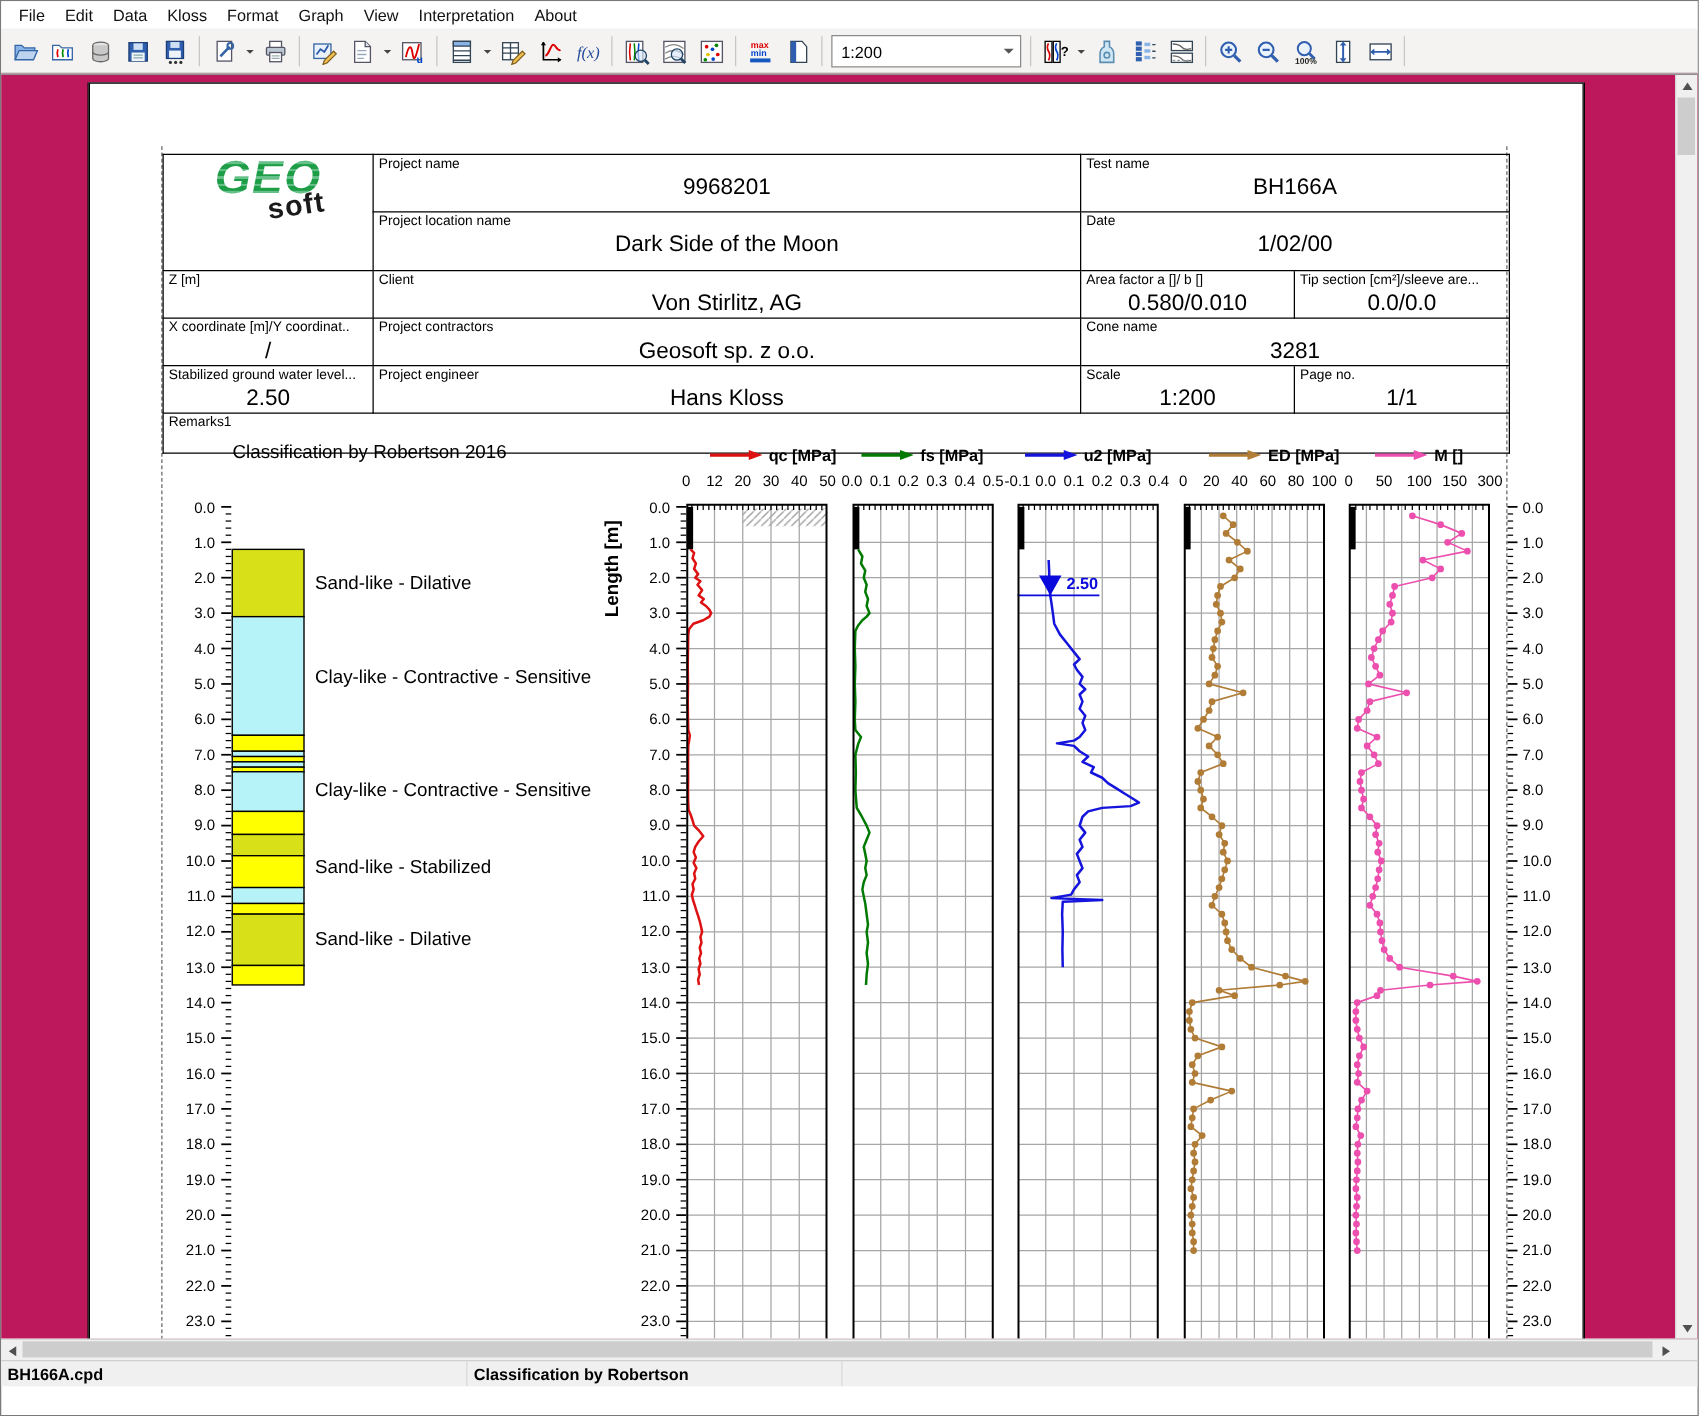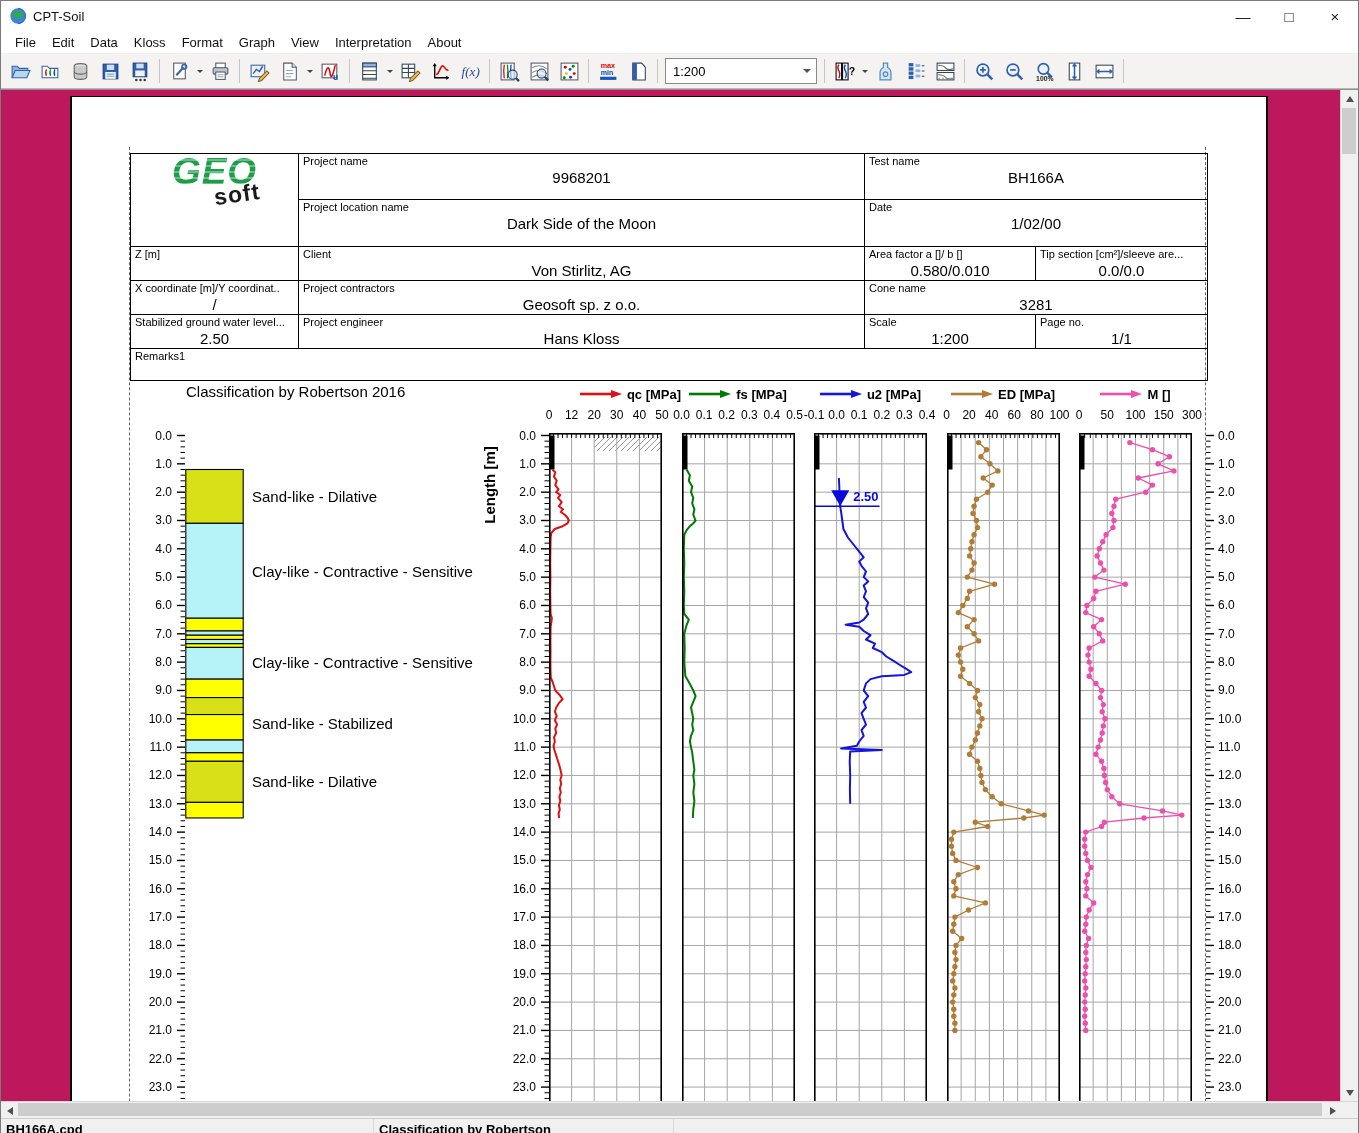--- a/index.html
+++ b/index.html
@@ -24,21 +24,21 @@
   .combobox .chev{width:18px;display:flex;justify-content:center;}
   .combobox .chev:after{content:"";border:4px solid transparent;border-top-color:#555;margin-top:4px;}
   
   .main{position:relative;flex:none;height:1011px;background:#be185d;overflow:hidden;border-top:1px solid #8f8f8f;padding-left:26px;}
   .page{position:absolute;left:70px;top:6px;width:1194px;height:1260px;background:#fff;border:1px solid #000;box-shadow:1px 0 0 #000, -1px 0 0 #000;overflow:hidden;}
   .dashedline{position:absolute;top:50px;bottom:0;width:0;border-left:1px dashed #666;}
   
   table.hdr{position:absolute;left:58px;top:56px;border-collapse:collapse;table-layout:fixed;}
   table.hdr td{border:1.6px solid #000;padding:1px 4px;vertical-align:top;overflow:hidden;}
   .cl{font-size:11px;line-height:13px;color:#000;white-space:nowrap;}
-  .cv{font-size:15px;text-align:center;margin-top:1px;white-space:nowrap;}
+  .cv{font-size:18px;text-align:center;margin-top:1px;white-space:nowrap;}
   .logo{display:flex;flex-direction:column;align-items:center;justify-content:center;height:100%;}
   .logo .geo{font-size:37px;font-weight:bold;font-style:italic;color:#1d9e46;letter-spacing:1px;line-height:34px;
      background:repeating-linear-gradient(180deg,#1d9e46 0 4px,#67c08a 4px 6px);-webkit-background-clip:text;background-clip:text;-webkit-text-fill-color:transparent;}
   .logo .soft{font-size:23px;font-weight:bold;color:#1a1a1a;transform:rotate(-8deg);margin:-8px 0 0 46px;letter-spacing:1px;}
   .log-title{position:absolute;left:114px;top:286px;font-size:15px;color:#000;}
   .length-label{position:absolute;left:359px;top:378px;width:120px;height:20px;transform:rotate(-90deg);text-align:center;font-weight:bold;font-size:15px;}
   
   .vscroll{position:absolute;top:0;right:0;bottom:0;width:17px;background:#f0f0f0;border-left:1px solid #d5d5d5;}
   .sbtn{position:absolute;left:0;width:17px;height:17px;display:flex;align-items:center;justify-content:center;}
   .tri{width:0;height:0;border:4px solid transparent;}
@@ -56,35 +56,20 @@
   .tick-label{position:absolute;font-size:12px;transform:translateX(-50%);white-space:nowrap;top:311px;}
   .legend{position:absolute;top:289px;height:16px;display:flex;align-items:center;justify-content:center;gap:5px;}
   .legend b{font-size:13px;white-space:nowrap;}
   .dlabel{position:absolute;font-size:12px;width:34px;white-space:nowrap;}
 </style>
 </head>
 <body>
 
 <div class="window">
 
-  <div class="titlebar">
-    <span class="appicon">
-      <svg viewBox="0 0 20 20" width="18" height="18">
-          <circle cx="10" cy="10" r="8.5" fill="#3a86d4"></circle>
-          <path d="M3 9q4-6 8-4.5t6 3.5q-4 5-8 4.5T3 9z" fill="#2faa4a"></path>
-          <path d="M10 1.5a8.5 8.5 0 0 1 0 17" fill="none" stroke="#1d5fa0"></path>
-        </svg>
-    </span>
-    <span class="apptitle">CPT-Soil</span>
-    <span class="wbtns">
-      <span class="wbtn">—</span>
-      <span class="wbtn">□</span>
-      <span class="wbtn">×</span>
-    </span>
-  </div>
 
   <div class="menubar" id="menubar">
       <span class="menu-item">File</span>
       <span class="menu-item">Edit</span>
       <span class="menu-item">Data</span>
       <span class="menu-item">Kloss</span>
       <span class="menu-item">Format</span>
       <span class="menu-item">Graph</span>
       <span class="menu-item">View</span>
       <span class="menu-item">Interpretation</span>
@@ -880,21 +865,21 @@
             <rect x="0.8" y="307.04749999999996" width="57.4" height="12.748499999999979" fill="#b6f3f9" stroke="#000" stroke-width="1.1"></rect>
             <rect x="0.8" y="319.79599999999994" width="57.4" height="8.49900000000002" fill="#ffff00" stroke="#000" stroke-width="1.1"></rect>
             <rect x="0.8" y="328.29499999999996" width="57.4" height="41.07849999999998" fill="#d8e017" stroke="#000" stroke-width="1.1"></rect>
             <rect x="0.8" y="369.3735" width="57.4" height="15.58150000000002" fill="#ffff00" stroke="#000" stroke-width="1.1"></rect>
           </svg>
           <div class="soil-label" style="top: 391.409px; left: 180px; position: absolute;">Sand-like - Dilative</div>
           <div class="soil-label" style="top: 466.484px; left: 180px; position: absolute;">Clay-like - Contractive - Sensitive</div>
           <div class="soil-label" style="top: 557.14px; left: 180px; position: absolute;">Clay-like - Contractive - Sensitive</div>
           <div class="soil-label" style="top: 618.049px; left: 180px; position: absolute;">Sand-like - Stabilized</div>
           <div class="soil-label" style="top: 676.126px; left: 180px; position: absolute;">Sand-like - Dilative</div>
-          <div class="legend" style="left: 490px; width: 137px; position: absolute;">
+          <div class="legend" style="left: 478px; width: 137px; position: absolute;">
             <svg width="42" height="10">
               <line x1="0" y1="5" x2="32" y2="5" stroke="#dd1111" stroke-width="2.6"></line>
               <polygon points="31,1 42,5 31,9" fill="#dd1111"></polygon>
             </svg>
             <b>qc [MPa]</b>
           </div>
           <div class="tick-label" style="left: 477px; position: absolute;">0</div>
           <div class="tick-label" style="left: 499.6px; position: absolute;">12</div>
           <div class="tick-label" style="left: 522.2px; position: absolute;">20</div>
           <div class="tick-label" style="left: 544.8px; position: absolute;">30</div>
@@ -1099,21 +1084,21 @@
             <line x1="99.44" y1="1" x2="99.44" y2="5" stroke="#000"></line>
             <line x1="103.96" y1="1" x2="103.96" y2="5" stroke="#000"></line>
             <line x1="108.48" y1="1" x2="108.48" y2="5" stroke="#000"></line>
             <rect x="1" y="2.5" width="4.5" height="33.995999999999995" fill="#000"></rect>
             <path d="M24.9 45.0L25.3 53.5L25.5 62.0L26.0 70.5L26.2 73.3L27.1 79.0L28.3 87.5L29.4 96.0L33.9 104.5L40.7 113.0L45.2 118.7L49.7 124.3L45.2 128.6L47.5 132.8L52.0 138.5L49.7 144.1L54.2 148.4L49.7 152.6L52.0 158.3L49.7 164.0L54.2 169.6L52.0 175.3L54.2 181.0L49.7 186.6L45.2 189.5L31.6 191.7L45.2 193.7L49.7 198.0L56.5 202.2L52.0 206.5L61.0 210.7L58.8 215.0L67.8 219.2L72.3 223.5L79.1 227.7L85.9 232.0L92.7 236.2L97.2 239.1L90.4 241.9L67.8 243.3L56.5 246.1L52.0 250.4L49.7 257.5L54.2 263.1L49.7 268.8L52.0 274.5L47.5 280.1L49.7 285.8L52.0 291.5L47.5 297.1L49.7 302.8L45.2 308.5L42.9 312.7L27.1 315.5L67.8 317.0L36.2 318.4L35.7 328.3L36.2 342.5L35.9 356.6L36.2 370.8" fill="none" stroke="#1414dd" stroke-width="2" stroke-linejoin="round"></path>
             <polygon points="17.216,57.32499999999999 35.216,57.32499999999999 26.216,73.32499999999999" fill="#0a0adc"></polygon>
             <line x1="0" y1="73.32499999999999" x2="65.53999999999999" y2="73.32499999999999" stroke="#0a0adc" stroke-width="1.5"></line>
             <text x="39.216" y="68.32499999999999" font-size="13" font-weight="bold" fill="#0a0adc" font-family="Liberation Sans,sans-serif">2.50</text>
             <rect x="0.8" y="0.8" width="111.4" height="698.4" fill="none" stroke="#000" stroke-width="1.6"></rect>
           </svg>
-          <div class="legend" style="left: 862.5px; width: 137px; position: absolute;">
+          <div class="legend" style="left: 862.5px; width: 137px; position: absolute; justify-content: flex-end;">
             <svg width="42" height="10">
               <line x1="0" y1="5" x2="32" y2="5" stroke="#b07c36" stroke-width="2.6"></line>
               <polygon points="31,1 42,5 31,9" fill="#b07c36"></polygon>
             </svg>
             <b>ED [MPa]</b>
           </div>
           <div class="tick-label" style="left: 874.5px; position: absolute;">0</div>
           <div class="tick-label" style="left: 897.1px; position: absolute;">20</div>
           <div class="tick-label" style="left: 919.7px; position: absolute;">40</div>
           <div class="tick-label" style="left: 942.3px; position: absolute;">60</div>

